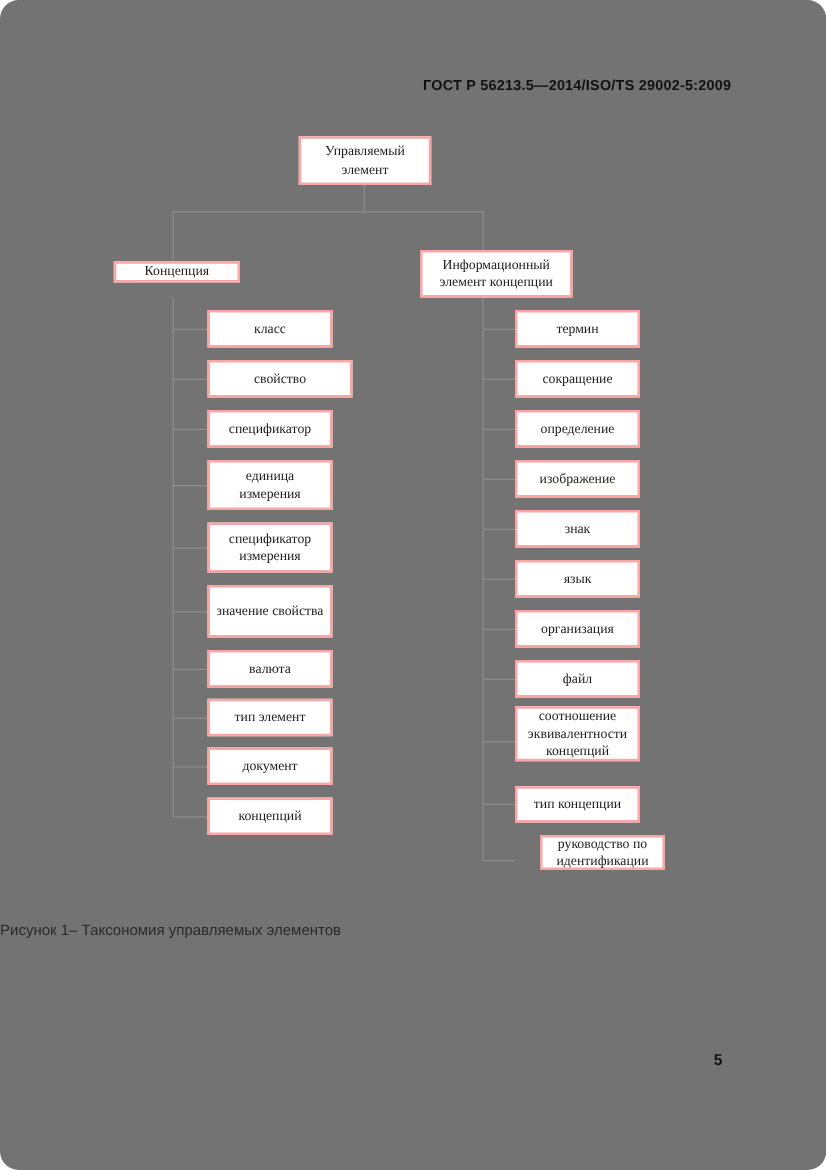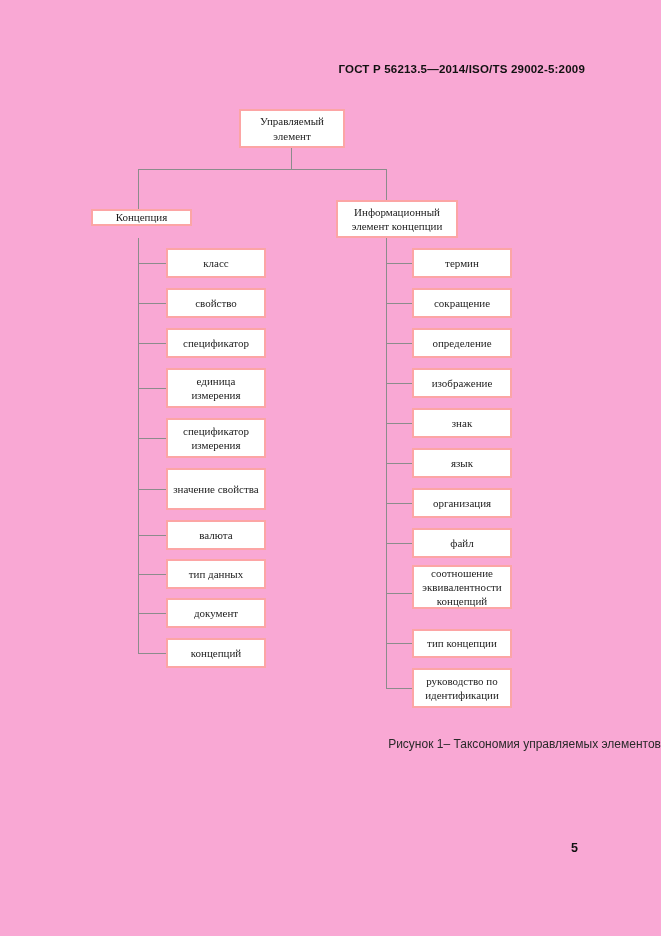--- a/index.html
+++ b/index.html
@@ -1,36 +1,36 @@
 <!DOCTYPE html>
 <html><head>
 <meta charset="utf-8">
 <style>
   html,body { margin:0; padding:0; background:#ffffff; }
   .page {
-    position:relative; width:661px; height:936px; background:#f9a8d4;
-    font-family:"Liberation Serif", serif; overflow:hidden;
+    position:relative; width:661px; height:936px; background:#737373;
+    font-family:"Liberation Serif", serif; overflow:hidden;border-radius:15px;
   }
   .doc-header {
     position:absolute; top:63px; right:76px;
     font-family:"Liberation Sans", sans-serif; font-weight:bold;
     font-size:11.5px; color:#111111; letter-spacing:0.2px;
   }
   .hline, .vline { position:absolute; background:#8c8c8c; }
   .hline { height:1px; }
   .vline { width:1px; }
   .node {
     position:absolute; box-sizing:border-box;
     border:2px solid #fca5a5; background:#ffffff;
     display:flex; align-items:center; justify-content:center;
     text-align:center; font-size:11px; line-height:1.3;
     color:#1c1c1c; padding:1px 4px;
   }
   .caption {
-    position:absolute; top:737px; left:0; width:661px; text-align:right;
+    position:absolute; top:737px; left:0; width:661px; text-align:left;
     font-family:"Liberation Sans", sans-serif; font-size:12px; color:#2a2a2a;
   }
   .pageno {
     position:absolute; top:841px; left:571px;
     font-family:"Liberation Sans", sans-serif; font-weight:bold;
     font-size:12.5px; color:#111111;
   }
 </style>
 </head>
 <body>
@@ -68,38 +68,38 @@
   <div class="hline" style="left:386px;top:593px;width:26px"></div>
   <div class="hline" style="left:386px;top:643px;width:26px"></div>
   <div class="hline" style="left:386px;top:688px;width:26px"></div>
 
   <div class="node" style="left:239px;top:109px;width:106px;height:39px">Управляемый элемент</div>
 
   <div class="node" style="left:91px;top:209px;width:101px;height:17px">Концепция</div>
   <div class="node" style="left:336px;top:200px;width:122px;height:38px">Информационный элемент концепции</div>
 
   <div class="node" style="left:166px;top:248px;width:100px;height:30px">класс</div>
-  <div class="node" style="left:166px;top:288px;width:100px;height:30px">свойство</div>
+  <div class="node" style="left:166px;top:288px;width:116px;height:30px">свойство</div>
   <div class="node" style="left:166px;top:328px;width:100px;height:30px">спецификатор</div>
   <div class="node" style="left:166px;top:368px;width:100px;height:40px">единица измерения</div>
   <div class="node" style="left:166px;top:418px;width:100px;height:40px">спецификатор измерения</div>
   <div class="node" style="left:166px;top:468px;width:100px;height:42px">значение свойства</div>
   <div class="node" style="left:166px;top:520px;width:100px;height:30px">валюта</div>
-  <div class="node" style="left:166px;top:559px;width:100px;height:30px">тип данных</div>
+  <div class="node" style="left:166px;top:559px;width:100px;height:30px">тип элемент</div>
   <div class="node" style="left:166px;top:598px;width:100px;height:30px">документ</div>
   <div class="node" style="left:166px;top:638px;width:100px;height:30px">концепций</div>
 
   <div class="node" style="left:412px;top:248px;width:100px;height:30px">термин</div>
   <div class="node" style="left:412px;top:288px;width:100px;height:30px">сокращение</div>
   <div class="node" style="left:412px;top:328px;width:100px;height:30px">определение</div>
   <div class="node" style="left:412px;top:368px;width:100px;height:30px">изображение</div>
   <div class="node" style="left:412px;top:408px;width:100px;height:30px">знак</div>
   <div class="node" style="left:412px;top:448px;width:100px;height:30px">язык</div>
   <div class="node" style="left:412px;top:488px;width:100px;height:30px">организация</div>
   <div class="node" style="left:412px;top:528px;width:100px;height:30px">файл</div>
   <div class="node" style="left:412px;top:565px;width:100px;height:44px">соотношение эквивалентности концепций</div>
   <div class="node" style="left:412px;top:629px;width:100px;height:29px">тип концепции</div>
-  <div class="node" style="left:412px;top:668px;width:100px;height:40px">руководство по идентификации</div>
+  <div class="node" style="left:432px;top:668px;width:100px;height:28px">руководство по идентификации</div>
 
   <div class="caption">Рисунок 1– Таксономия управляемых элементов</div>
   <div class="pageno">5</div>
 
 </div>
 
 </body></html>

